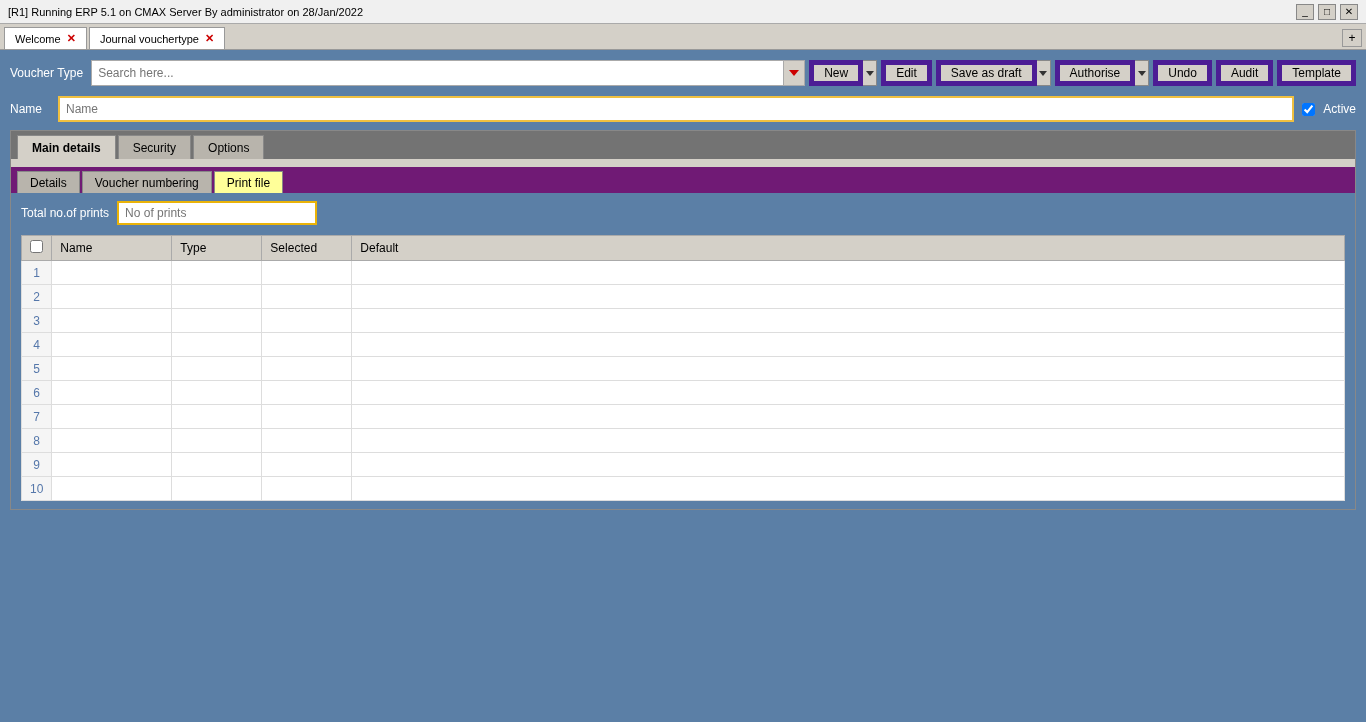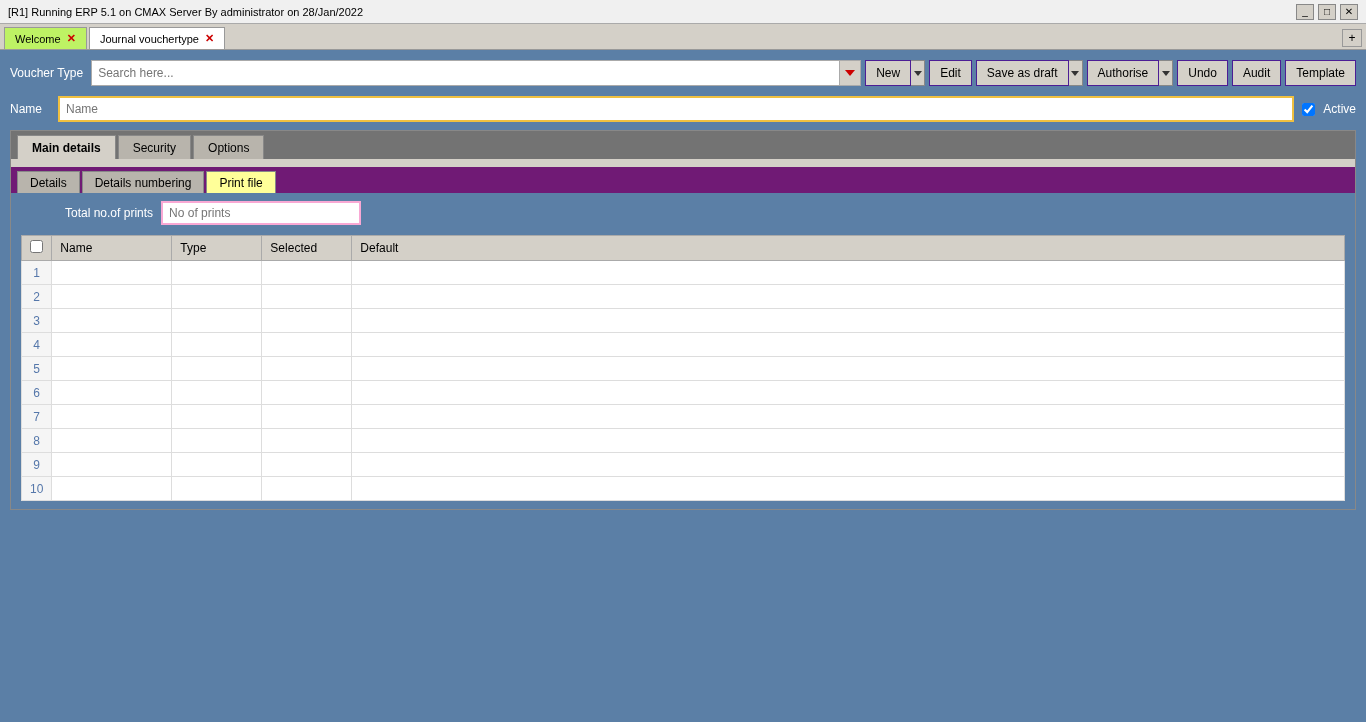--- a/index.html
+++ b/index.html
@@ -44,21 +44,21 @@
       display: flex;
       align-items: flex-end;
       padding-left: 4px;
       border-bottom: 1px solid #999;
     }
     .tab {
       height: 22px;
       padding: 0 10px;
       display: flex;
       align-items: center;
-      background: #bef264;
+      background: #ffffff;
       border: 1px solid #999;
       border-bottom: none;
       margin-right: 2px;
       cursor: pointer;
       font-size: 11px;
     }
     .tab.active-tab {
       background: white;
       font-weight: normal;
     }
@@ -129,21 +129,21 @@
       width: 0;
       height: 0;
       border-left: 5px solid transparent;
       border-right: 5px solid transparent;
       border-top: 6px solid #cc0000;
     }
     .toolbar-btn {
       height: 26px;
       padding: 0 10px;
       background: #d4d0c8;
-      border: 1px solid #4c1d95;
+      border: 5px solid #4c1d95;
       cursor: pointer;
       font-size: 12px;
       display: flex;
       align-items: center;
       white-space: nowrap;
     }
     .toolbar-btn-arrow {
       width: 14px;
       height: 26px;
       background: #d4d0c8;
@@ -242,26 +242,25 @@
     #prints-row {
       display: flex;
       align-items: center;
       gap: 8px;
       margin-bottom: 10px;
     }
     #prints-label {
       color: white;
       font-size: 12px;
       white-space: nowrap;
-      margin-left: 44px;
     }
     #prints-input {
       width: 200px;
       height: 24px;
-      border: 2px solid #f9a8d4;
+      border: 2px solid #eab308;
       padding: 0 6px;
       font-size: 12px;
       background: white;
     }
     
     #print-table {
       width: 100%;
       border-collapse: collapse;
       background: white;
     }
@@ -395,21 +394,21 @@
         </div>
       </div>
     </div>
 
     <div id="sub-tabs-panel">
       <div class="sub-tabs-row">
         <div class="sub-tab">
           <span>Details</span>
         </div>
         <div class="sub-tab">
-          <span>Details numbering</span>
+          <span>Voucher numbering</span>
         </div>
         <div class="sub-tab active">
           <span>Print file</span>
         </div>
       </div>
     </div>
 
     <div id="inner-content">
 
       <div id="prints-row">

